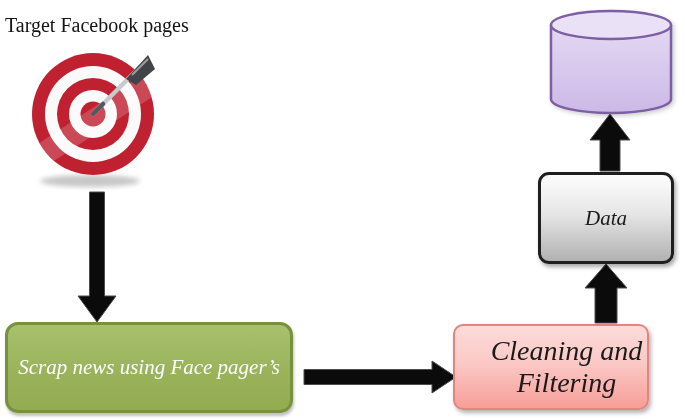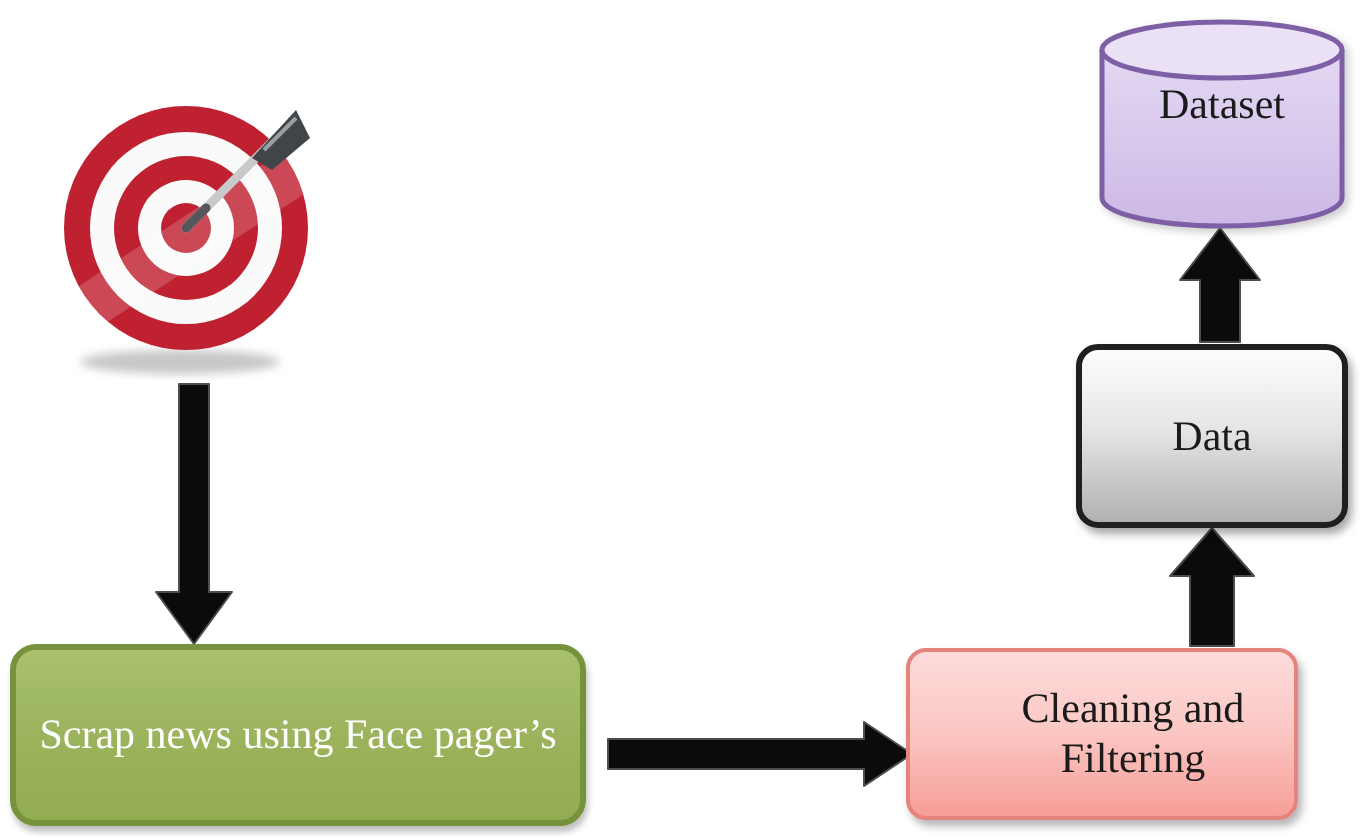--- a/index.html
+++ b/index.html
@@ -10,33 +10,33 @@
   .title{
     position:absolute;left:5px;top:14px;font-size:20px;color:#141414;white-space:nowrap;
   }
   svg{position:absolute;display:block;}
   .target-icon{left:24px;top:48px;}
   .arrow-layer{left:0;top:0;}
   .node{
     position:absolute;display:flex;flex-direction:column;align-items:center;justify-content:center;
     text-align:center;box-sizing:border-box;
   }
-  .node span{display:block;}
+  .node span{display:block;font-style:italic;}
   .node-scrape{
     left:5px;top:322px;width:288px;height:91px;
     background:linear-gradient(180deg,#a9c16d 0%,#9cb55e 45%,#93ac51 100%);
     border:3px solid #76923c;border-radius:13px;
     color:#ffffff;font-size:21px;line-height:33px;
     box-shadow:1px 3px 3px rgba(0,0,0,0.25);
   }
   .node-cleaning{
     left:453px;top:324px;width:196px;height:86px;
     background:linear-gradient(180deg,#fcdbda 0%,#fbc9c6 45%,#f79e98 100%);
     border:2px solid #e5837d;border-radius:10px;
-    color:#1a1a1a;font-size:21px;
+    color:#1a1a1a;font-size:28px;
     box-shadow:2px 3px 4px rgba(0,0,0,0.30);
     padding-left:31px;
   }
   .node-annotation{
     left:538px;top:172px;width:136px;height:92px;
     background:linear-gradient(180deg,#fdfdfd 0%,#e6e6e6 45%,#b1b1b1 100%);
     border:3px solid #1f1f1f;border-radius:11px;
     color:#1a1a1a;font-size:21px;line-height:26px;gap:16px;
     box-shadow:2px 3px 4px rgba(0,0,0,0.35);
   }
@@ -45,20 +45,21 @@
     position:absolute;left:546px;top:38px;width:130px;height:28px;
     display:flex;align-items:center;justify-content:center;
     color:#1a1a1a;font-size:21px;
   }
 </style>
 </head>
 <body>
 
 <div class="stage">
 
+  <div class="title">Target Facebook pages</div>
 
   <svg class="target-icon" width="146" height="142" viewBox="0 0 146 142">
     <defs>
       <clipPath id="targetClip">
           <circle cx="69" cy="66" r="61"></circle>
         </clipPath>
       <filter id="softBlur" x="-40%" y="-40%" width="180%" height="180%">
         <feGaussianBlur stdDeviation="2.4"></feGaussianBlur>
       </filter>
     </defs>
@@ -103,15 +104,14 @@
   <svg class="cylinder-svg" width="130" height="116" viewBox="0 0 130 116">
     <defs>
       <linearGradient id="cylBody" x1="0" y1="0" x2="0" y2="1">
         <stop offset="0" stop-color="#e4d8f2"></stop>
         <stop offset="1" stop-color="#ccb9e6"></stop>
       </linearGradient>
     </defs>
     <path d="M 5 20 L 5 94 A 60 14 0 0 0 125 94 L 125 20" fill="url(#cylBody)" stroke="#7e5fa5" stroke-width="2.5"></path>
     <ellipse cx="65" cy="20" rx="60" ry="14" fill="#eae1f6" stroke="#7e5fa5" stroke-width="2.5"></ellipse>
   </svg>
-  <div class="dataset-label">Dataset</div>
 
 </div>
 
 </body></html>

